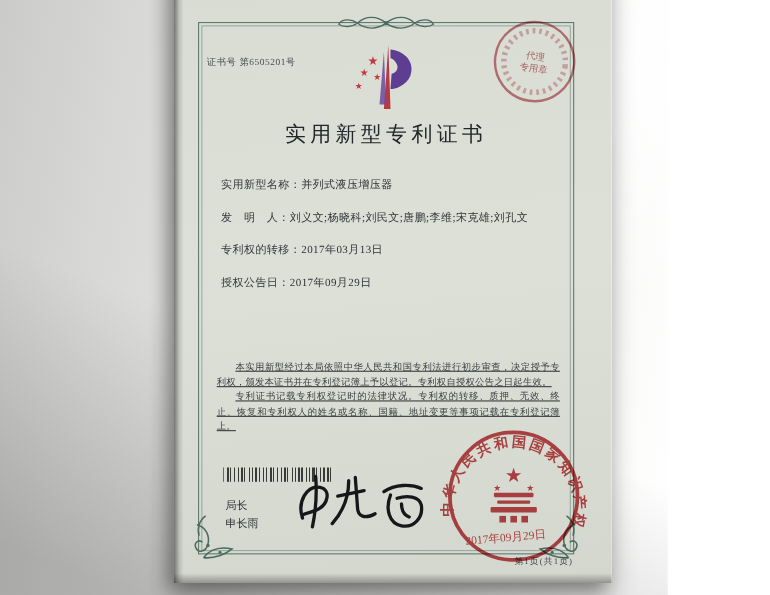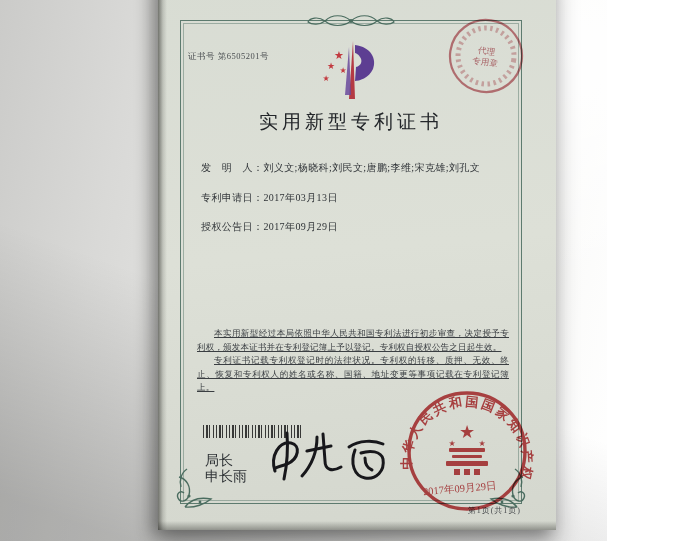--- a/index.html
+++ b/index.html
@@ -54,21 +54,21 @@
   }
   .body p{margin:0;text-indent:2em;}
   .barcode{
     position:absolute;left:22px;top:404px;width:100px;height:13px;opacity:.85;
     background:repeating-linear-gradient(90deg,
       #1c1c1c 0 1px, transparent 1px 3px,
       #1c1c1c 3px 5px, transparent 5px 6px,
       #1c1c1c 6px 7px, transparent 7px 10px,
       #1c1c1c 10px 11px, transparent 11px 13px);
   }
-  .officer{position:absolute;left:24px;top:432px;font-size:14px;line-height:16px;color:#2e3235;}
+  .officer{position:absolute;left:24px;top:432px;font-size:10px;line-height:16px;color:#2e3235;}
   .signature{position:absolute;left:74px;top:404px;}
   .page-footer{position:absolute;left:0;right:0;top:484px;text-align:right;font-size:8px;color:#46494c;letter-spacing:1px;}
   
   .seal{position:absolute;left:238px;top:412px;mix-blend-mode:multiply;opacity:.92;}
   .stamp{position:absolute;left:284px;top:44px;mix-blend-mode:multiply;opacity:.85;}
 </style>
 </head>
 <body>
 
 <div class="photo">
@@ -115,24 +115,27 @@
           <text x="12" y="32" font-size="9" text-anchor="middle">★</text>
           <text x="7" y="44" font-size="8" text-anchor="middle">★</text>
           <text x="24" y="36" font-size="8" text-anchor="middle">★</text>
         </g>
       </svg>
 
       <h1 class="title">实用新型专利证书</h1>
 
       <div class="fields">
         <div class="row">
+          <span class="lab">实用新型名称：</span><span class="val">并列式液压增压器</span>
+        </div>
+        <div class="row">
           <span class="lab">发　明　人：</span><span class="val">刘义文;杨晓科;刘民文;唐鹏;李维;宋克雄;刘孔文</span>
         </div>
         <div class="row">
-          <span class="lab">专利申请日：</span><span class="val">2017年03月13日</span>
+          <span class="lab">专利权的转移：</span><span class="val">2017年03月13日</span>
         </div>
         <div class="row">
           <span class="lab">授权公告日：</span><span class="val">2017年09月29日</span>
         </div>
       </div>
 
       <div class="body">
         <p>本实用新型经过本局依照中华人民共和国专利法进行初步审查，决定授予专利权，颁发本证书并在专利登记簿上予以登记。专利权自授权公告之日起生效。</p>
         <p>专利证书记载专利权登记时的法律状况。专利权的转移、质押、无效、终止、恢复和专利权人的姓名或名称、国籍、地址变更等事项记载在专利登记簿上。</p>
       </div>

